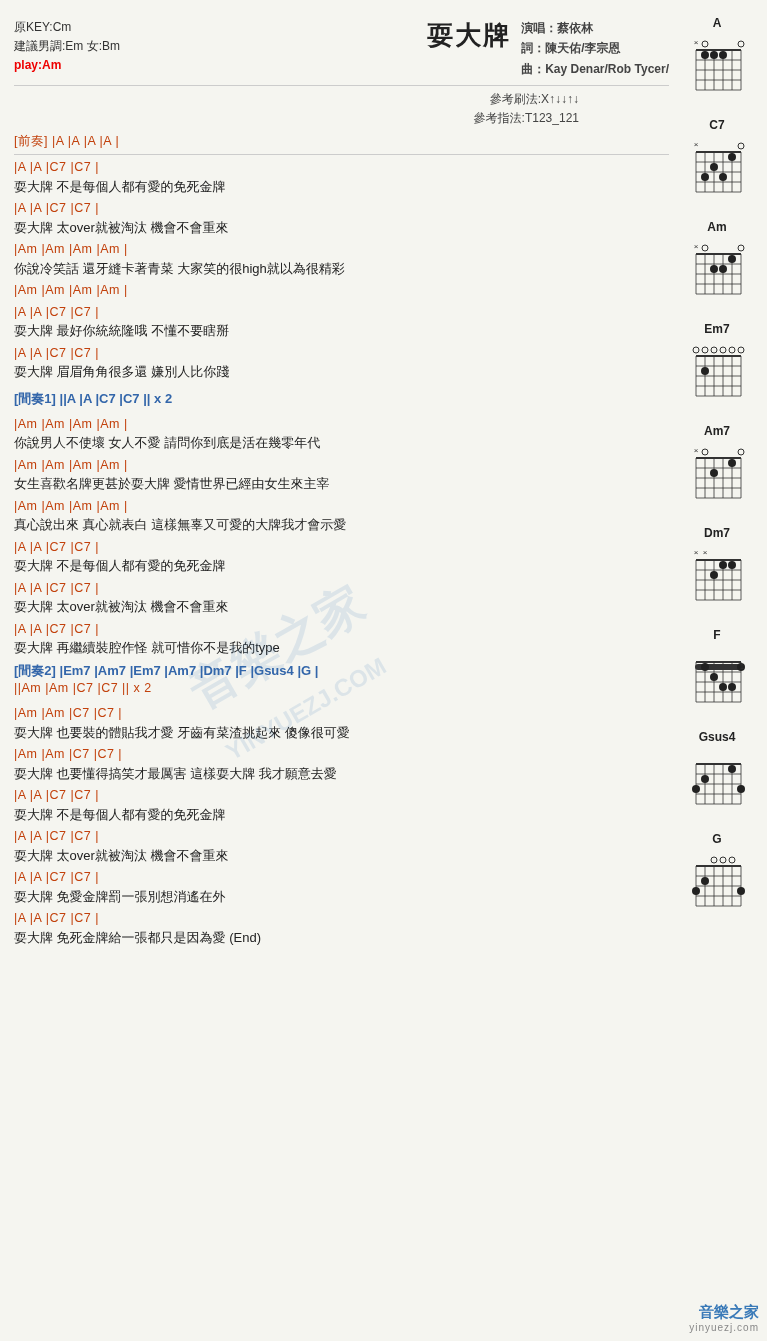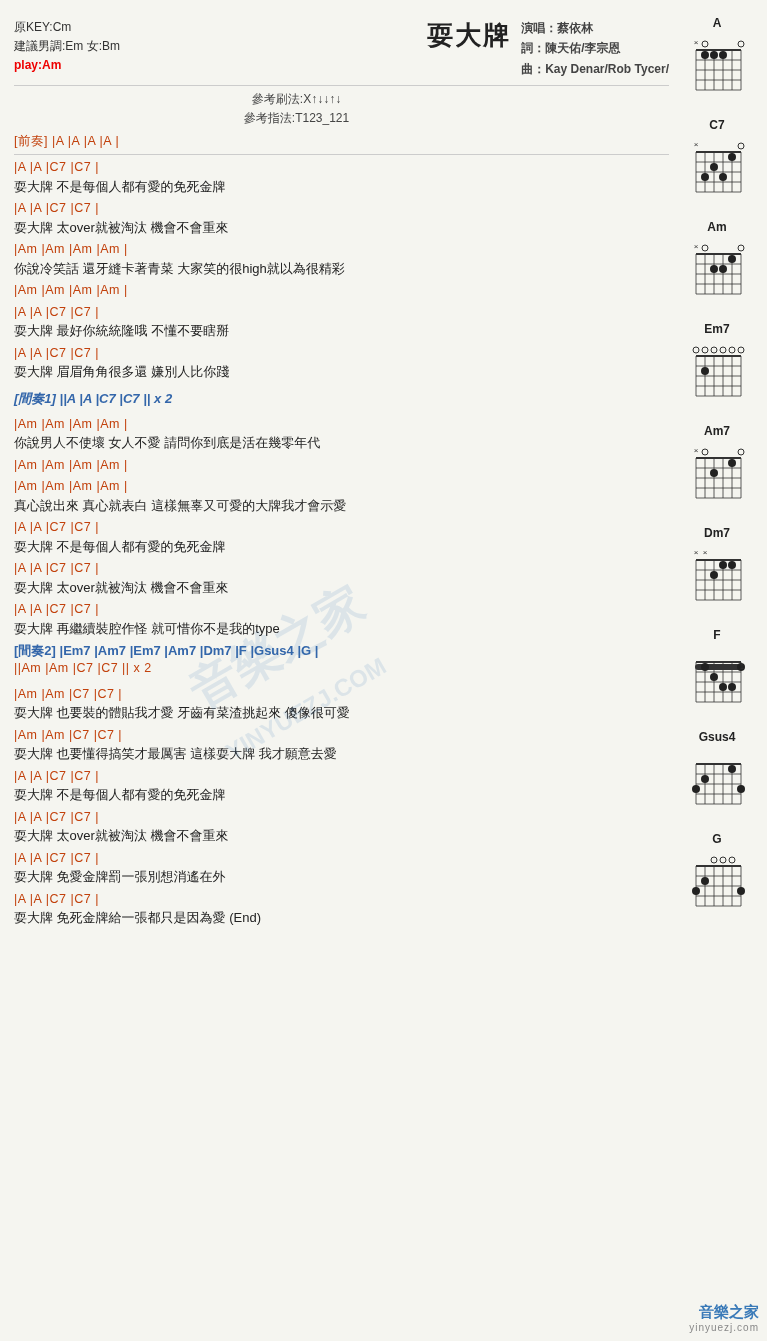--- a/index.html
+++ b/index.html
@@ -61,21 +61,21 @@
       font-size: 12px;
       line-height: 1.7;
       color: #444;
       text-align: left;
       padding-left: 10px;
       font-weight: bold;
     }
 
     
     .reference-section {
-      text-align: center;
+      text-align: right;
       font-size: 12px;
       color: #444;
       padding-right: 90px;
       margin-bottom: 4px;
       line-height: 1.6;
     }
 
     
     .divider {
       border: none;
@@ -226,29 +226,30 @@
           <div class="chord-line">|Am        |Am        |Am       |Am   |</div>
         </div>
         <div class="song-block">
           <div class="chord-line">     |A   |A         |C7         |C7    |</div>
           <div class="lyric-line">耍大牌    最好你統統隆哦   不懂不要瞎掰</div>
         </div>
         <div class="song-block">
           <div class="chord-line">     |A   |A         |C7         |C7    |</div>
           <div class="lyric-line">耍大牌    眉眉角角很多還   嫌別人比你踐</div>
         </div>
-        <div class="song-block" style="margin-top: 8px; margin-bottom: 8px; font-style: italic;">
+        <div class="song-block" style="margin-top: 8px; margin-bottom: 8px;">
           <div class="interlude-line"><span class="section-label">[間奏1]</span> ||A   |A   |C7   |C7   || x 2</div>
         </div>
         <div class="song-block">
           <div class="chord-line">|Am            |Am       |Am              |Am   |</div>
           <div class="lyric-line">你說男人不使壞 女人不愛   請問你到底是活在幾零年代</div>
         </div>
         <div class="song-block">
           <div class="chord-line">|Am            |Am       |Am         |Am   |</div>
+          <div class="lyric-line">女生喜歡名牌更甚於耍大牌   愛情世界已經由女生來主宰</div>
         </div>
         <div class="song-block">
           <div class="chord-line">|Am   |Am   |Am     |Am   |</div>
           <div class="lyric-line">真心說出來   真心就表白   這樣無辜又可愛的大牌我才會示愛</div>
         </div>
         <div class="song-block">
           <div class="chord-line">     |A   |A              |C7         |C7   |</div>
           <div class="lyric-line">耍大牌    不是每個人都有愛的免死金牌</div>
         </div>
         <div class="song-block">

